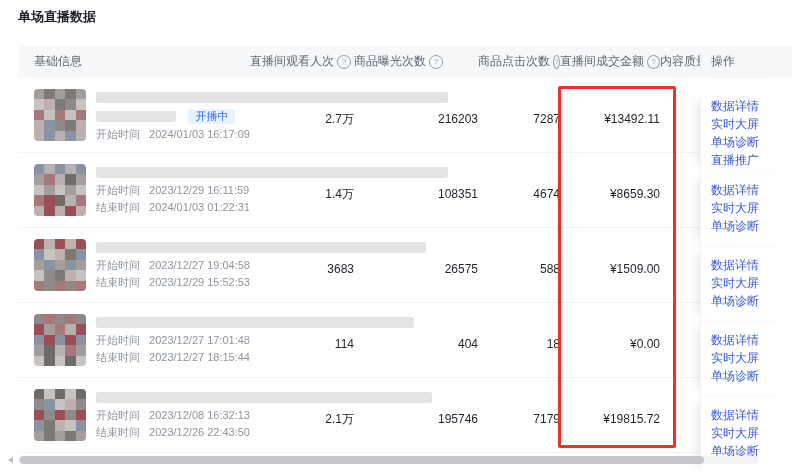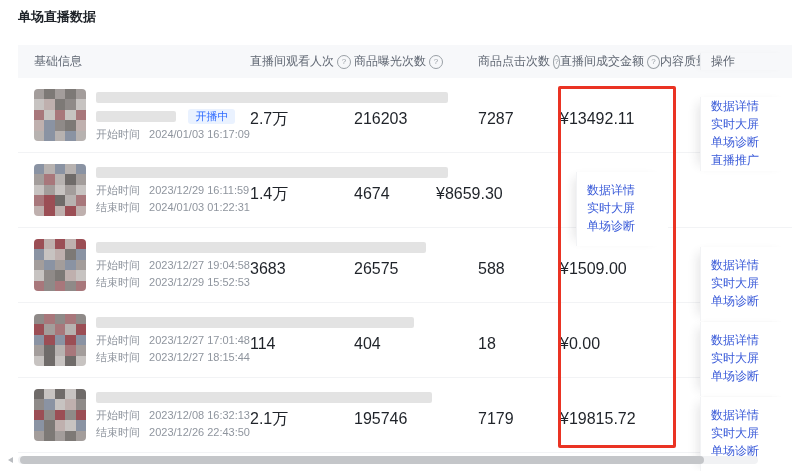--- a/index.html
+++ b/index.html
@@ -22,21 +22,21 @@
   .c7{width:92px;flex:none;}
   .th.c1{justify-content:flex-start;padding-left:16px;box-sizing:border-box;}
   .th.c6{justify-content:flex-start;}
   .th.c7{justify-content:flex-start;padding-left:10px;box-sizing:border-box;
          background:#f7f8fa;border-left:1px solid #eceef1;box-shadow:-8px 0 10px -6px rgba(31,35,41,.14);}
 
   .info-icon{display:inline-block;width:12px;height:12px;margin-left:3px;border:1px solid #9aa0a6;
              border-radius:50%;font-size:8px;line-height:11px;text-align:center;color:#9aa0a6;}
 
   .td{box-sizing:border-box;}
-  .num{text-align:left;font-size:16px;color:#1f2329;margin-top:8px;}
+  .num{text-align:right;font-size:12px;color:#1f2329;margin-top:8px;}
 
   .basic{display:flex;padding-left:16px;overflow:visible;}
   .thumb{width:52px;height:52px;border-radius:4px;overflow:hidden;flex:none;
          display:grid;grid-template-columns:repeat(5,1fr);grid-template-rows:repeat(5,1fr);}
   .meta{margin-left:10px;display:flex;flex-direction:column;gap:3px;white-space:nowrap;}
   .blur{display:inline-block;height:11px;border-radius:2px;background:#d9d9d9;opacity:.75;vertical-align:middle;}
   .blur.long{width:352px;}
   .blur.short{width:80px;margin-right:8px;}
   .tr:nth-child(3) .blur.long{width:330px;}
   .tr:nth-child(4) .blur.long{width:318px;}
@@ -189,20 +189,21 @@
           <span class="ts-label">开始时间</span>
           <span class="ts-val">2023/12/29 16:11:59</span>
         </div>
         <div class="ts-line end-line">
           <span class="ts-label">结束时间</span>
           <span class="ts-val">2024/01/03 01:22:31</span>
         </div>
       </div>
     </div>
     <div class="td c2 num">1.4万</div>
+    <div class="td c3 num">108351</div>
     <div class="td c4 num">4674</div>
     <div class="td c5 num">¥8659.30</div>
     <div class="td c6"></div>
     <div class="td c7 actions">
             <a class="action-link">数据详情</a>
             <a class="action-link">实时大屏</a>
             <a class="action-link">单场诊断</a>
           </div>
   </div>
         <div class="tr">

